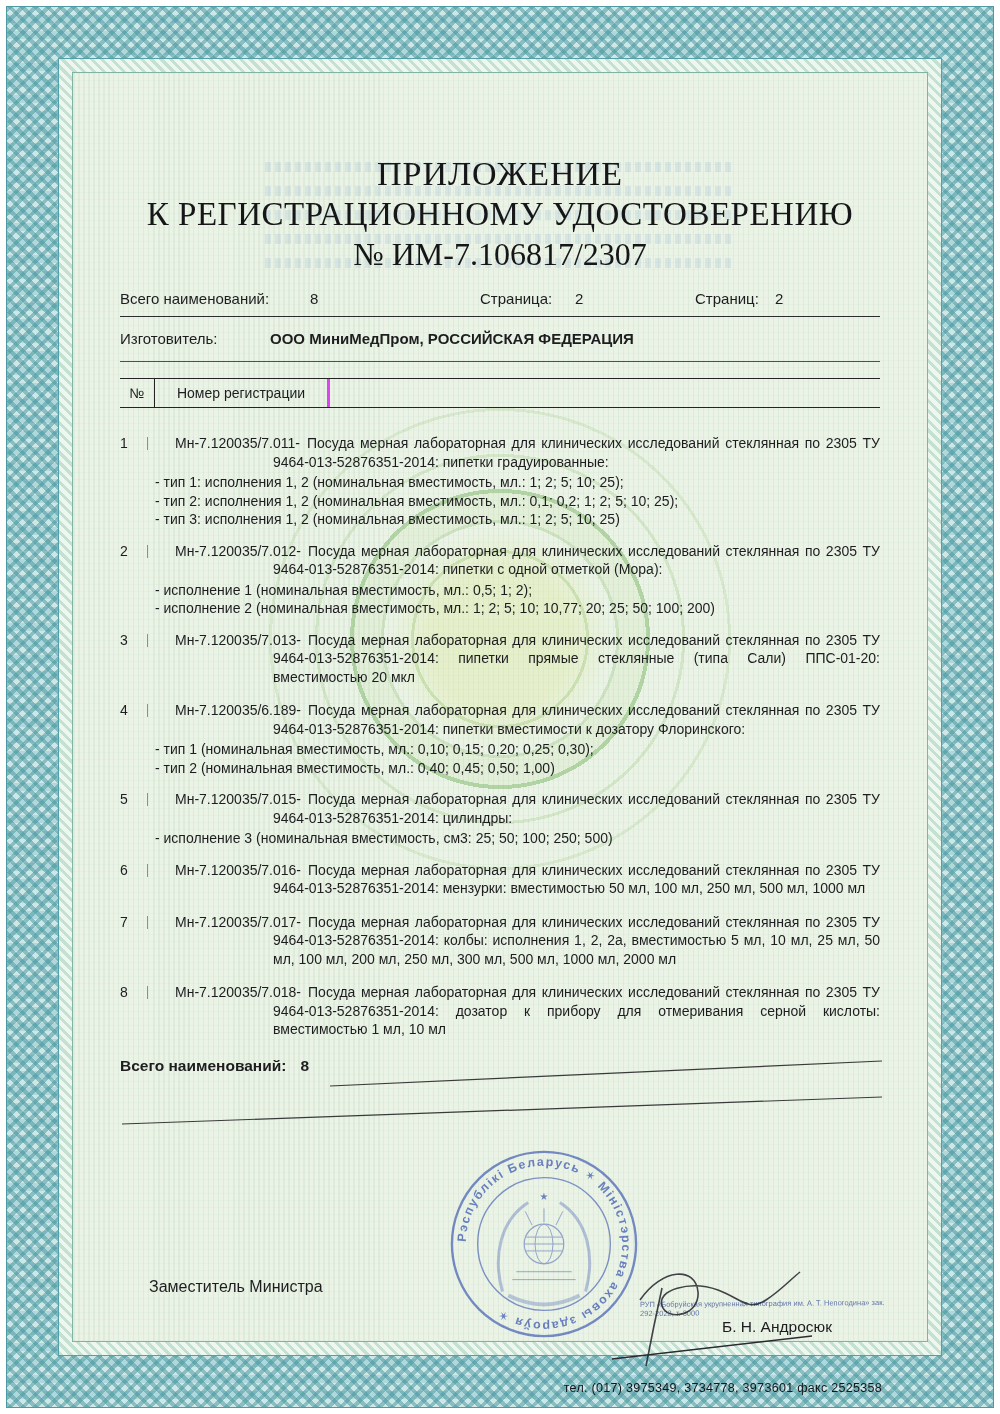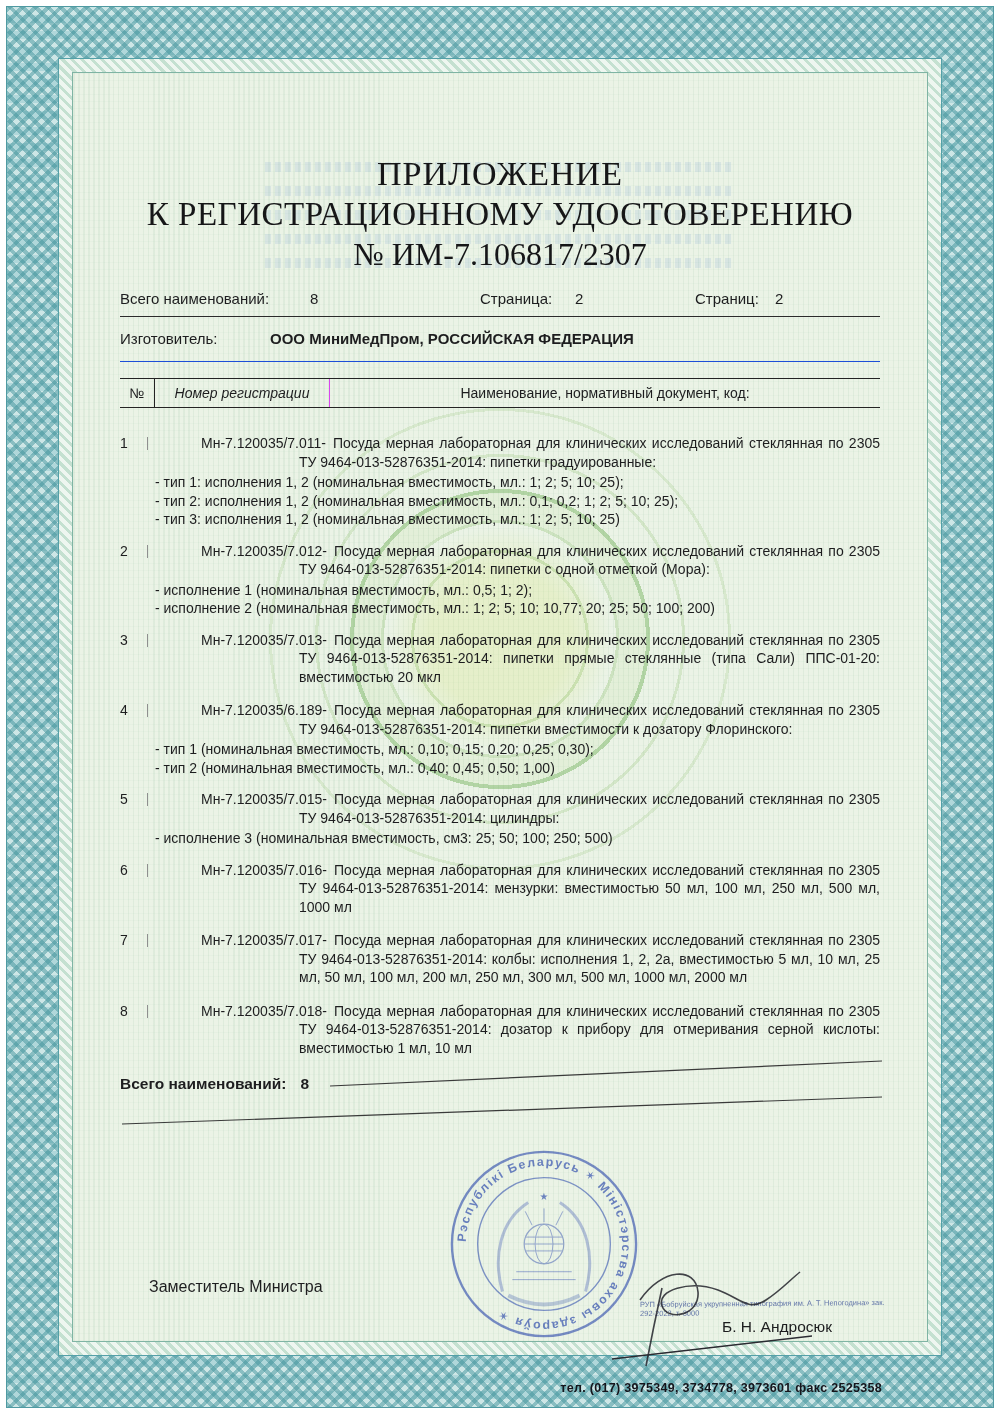--- a/index.html
+++ b/index.html
@@ -77,45 +77,45 @@
   .m-l2 { width:95px; }  .m-v2 { width:120px; }
   .m-l3 { width:80px; }  .m-v3 { flex:1; }
 
   .man-row { display:flex; font-size:15px; padding:13px 0 14px; border-bottom:1px solid #1d4ed8; }
   .man-label { width:150px; }
   .man-value { font-weight:bold; }
 
   .thead { display:flex; margin-top:16px; border-top:1.5px solid #232323; border-bottom:1.5px solid #232323; font-size:14px; }
   .th { padding:6px 4px; text-align:center; }
   .th-no { width:35px; border-right:1px solid #232323; }
-  .th-reg { width:175px; border-right:1px solid #d946ef;font-style:italic; }
+  .th-reg { width:175px; border-right:3px solid #d946ef; }
   .th-name { flex:1; }
 
   .rows { margin-top:26px; font-size:14px; line-height:18.5px; }
   .row { display:flex; margin-bottom:13px; }
   .row-num { width:35px; position:relative; }
   .row-num::after {
     content:""; position:absolute; right:7px; top:3px; height:13px;
     border-left:1px solid #8f8f8f;
   }
   .row-body { flex:1; }
   p { margin:0; }
-  .row-desc { margin-left:46px; padding-left:98px; text-indent:-98px; text-align:justify; margin-bottom:2px; }
+  .row-desc { margin-left:20px; padding-left:98px; text-indent:-98px; text-align:justify; margin-bottom:2px; }
   .reg { margin-right:7px; white-space:nowrap; }
   .row-item { margin:0; }
 
   .footer-total { margin-top:16px; font-size:15.5px; font-weight:bold; }
   .footer-total .val { margin-left:14px; }
 
   .signer-title { position:absolute; left:135px; top:1278px; font-size:16px; z-index:3;margin-left:14px; }
   .signer-name  { position:absolute; left:722px; top:1318px; font-size:15.5px; z-index:4; }
   .print-note   { position:absolute; left:640px; top:1299px; width:250px; font-size:7.5px;
                   color:#4a5f9e; opacity:.85; z-index:3; transform:rotate(-.5deg); }
   .phone-line   { position:absolute; right:118px; top:1381px; font-size:12.5px; color:#15151c;
-                  letter-spacing:.3px; z-index:6;font-weight:bold; }
+                  letter-spacing:.3px; z-index:6; }
 
   
   .stamp {
     position:absolute; left:445px; top:1145px; width:198px; height:198px;
     z-index:5; mix-blend-mode:multiply; opacity:.88;
   }
   .ring-text { font-family:"Liberation Sans","DejaVu Sans",sans-serif; font-size:12.5px; font-weight:bold;
                letter-spacing:1.6px; fill:#3c58c4; opacity:.82; }
   .star-glyph { font-size:10px; fill:#3c58c4; opacity:.8; text-anchor:middle; }
 
@@ -150,21 +150,20 @@
     </div>
 
     <div class="man-row">
       <span class="man-label">Изготовитель:</span>
       <span class="man-value">ООО МиниМедПром, РОССИЙСКАЯ ФЕДЕРАЦИЯ</span>
     </div>
 
     <div class="thead">
       <div class="th th-no">№</div>
       <div class="th th-reg">Номер регистрации</div>
-      <div class="th th-name">Наименование, нормативный документ, код:</div>
     </div>
 
     <div class="rows">
 
       <div class="row">
         <div class="row-num">1</div>
         <div class="row-body">
           <p class="row-desc"><span class="reg">Мн-7.120035/7.011-</span><span>Посуда мерная лабораторная для клинических исследований стеклянная по 2305 ТУ 9464-013-52876351-2014: пипетки градуированные:</span></p>
           <p class="row-item">- тип 1: исполнения 1, 2 (номинальная вместимость, мл.: 1; 2; 5; 10; 25);</p>
           <p class="row-item">- тип 2: исполнения 1, 2 (номинальная вместимость, мл.: 0,1; 0,2; 1; 2; 5; 10; 25);</p>

